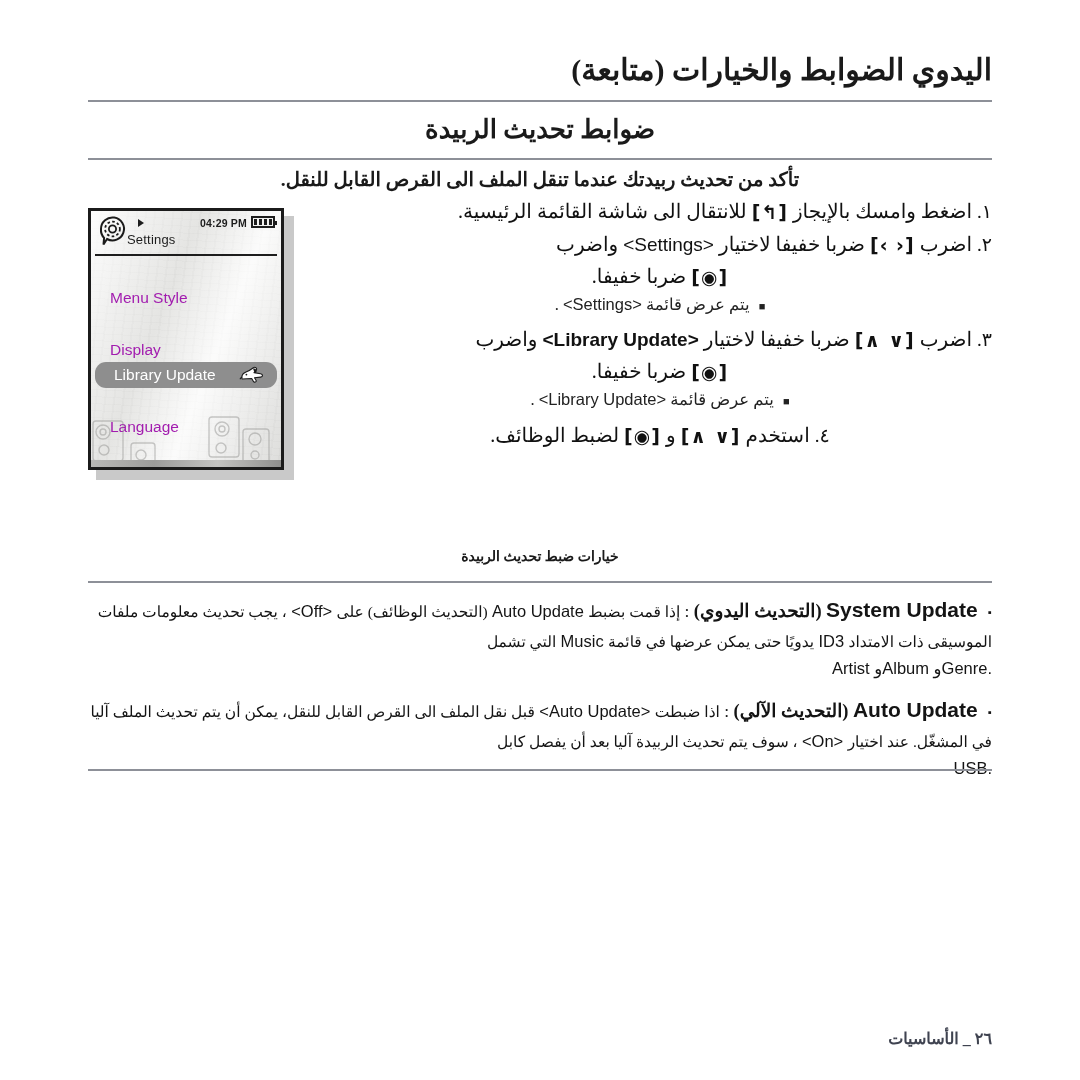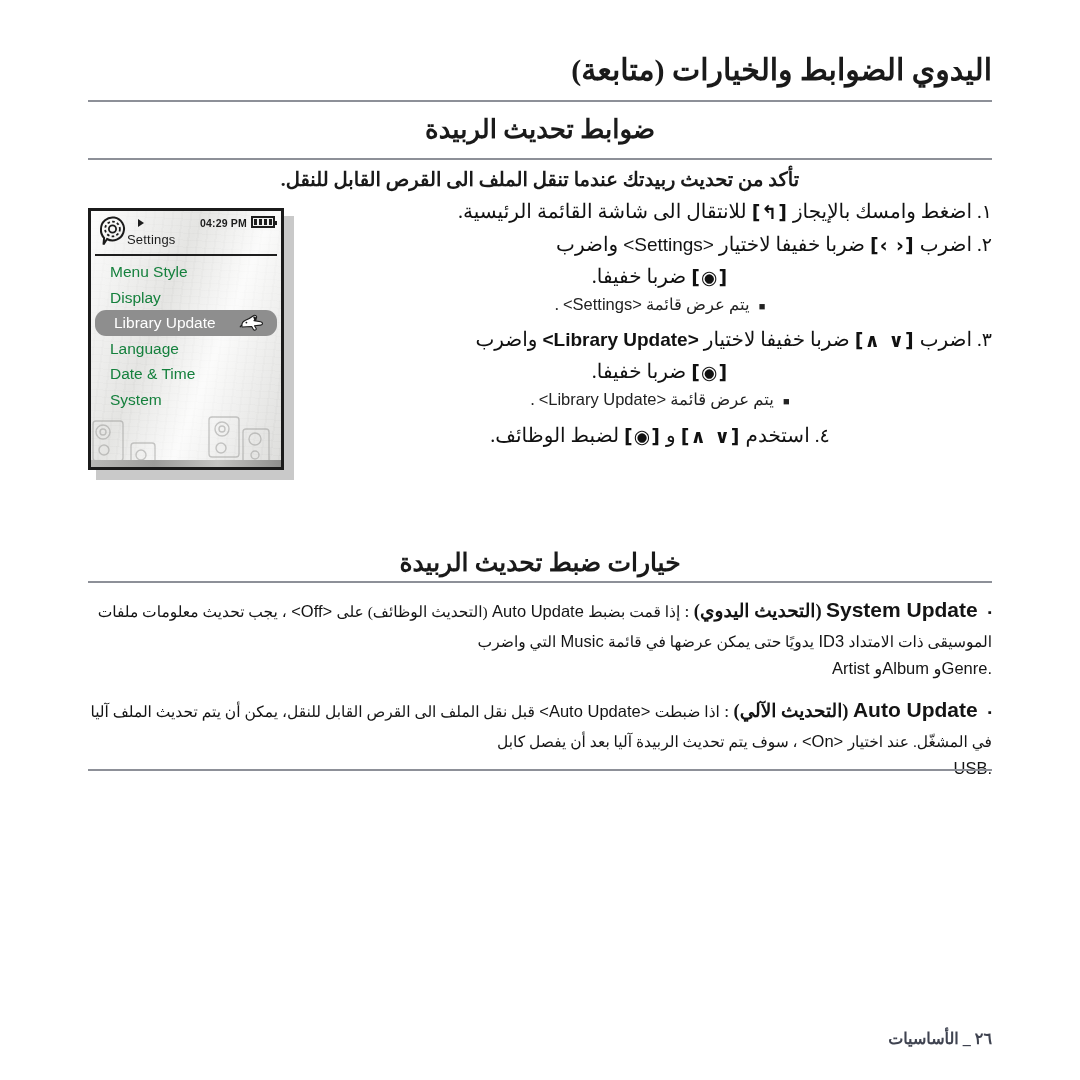--- a/index.html
+++ b/index.html
@@ -191,22 +191,23 @@
   .menu-row {
     position: relative;
     height: 25.5px;
     line-height: 25.5px;
     padding-right: 0;
     padding-left: 10px;
     direction: ltr;
     text-align: left;
     font-family: "Liberation Sans", "DejaVu Sans", sans-serif;
     font-size: 15.5px;
-    color: #15803d;
+    color: #a21caf;
     white-space: nowrap;
+    margin-top: 26px;
   }
   .menu-row .menu-label { padding-left: 9px; }
   .menu-row.selected {
     background: #8e8e8e;
     border-radius: 11px;
     margin: 0 4px;
     color: #ffffff;
   }
   .menu-row.selected .menu-label { color: #ffffff; }
   .dog-icon {
@@ -289,21 +290,21 @@
     font-weight: normal;
   }
 
   
   .options-title {
     position: absolute;
     top: 548px;
     left: 88px;
     right: 88px;
     text-align: center;
-    font-size: 25px;
+    font-size: 14px;
     font-weight: bold;
     color: #1a1a1a;
   }
   .options-body {
     position: absolute;
     top: 593px;
     left: 88px;
     width: 904px;
     text-align: right;
   }
@@ -513,21 +514,21 @@
       <span class="term-ar">(التحديث اليدوي)</span>
       <span>:</span>
       <span class="small">إذا قمت بضبط</span>
       <span class="en-s">Auto Update</span>
       <span class="small">(التحديث الوظائف) على</span>
       <span class="en-s">&lt;Off&gt;</span>
       <span class="small">، يجب تحديث معلومات ملفات الموسيقى ذات الامتداد</span>
       <span class="en-s">ID3</span>
       <span class="small">يدويًا حتى يمكن عرضها في قائمة</span>
       <span class="en-s">Music</span>
-      <span class="small">التي واضرب</span>
+      <span class="small">التي تشمل</span>
       <div class="opt-tail">
         <span class="en-s">Artist وAlbum وGenre.</span>
       </div>
     </div>
 
     <div class="opt">
       <span class="bullet">▪</span>
       <span class="term">Auto Update</span>
       <span class="term-ar">(التحديث الآلي)</span>
       <span>:</span>

